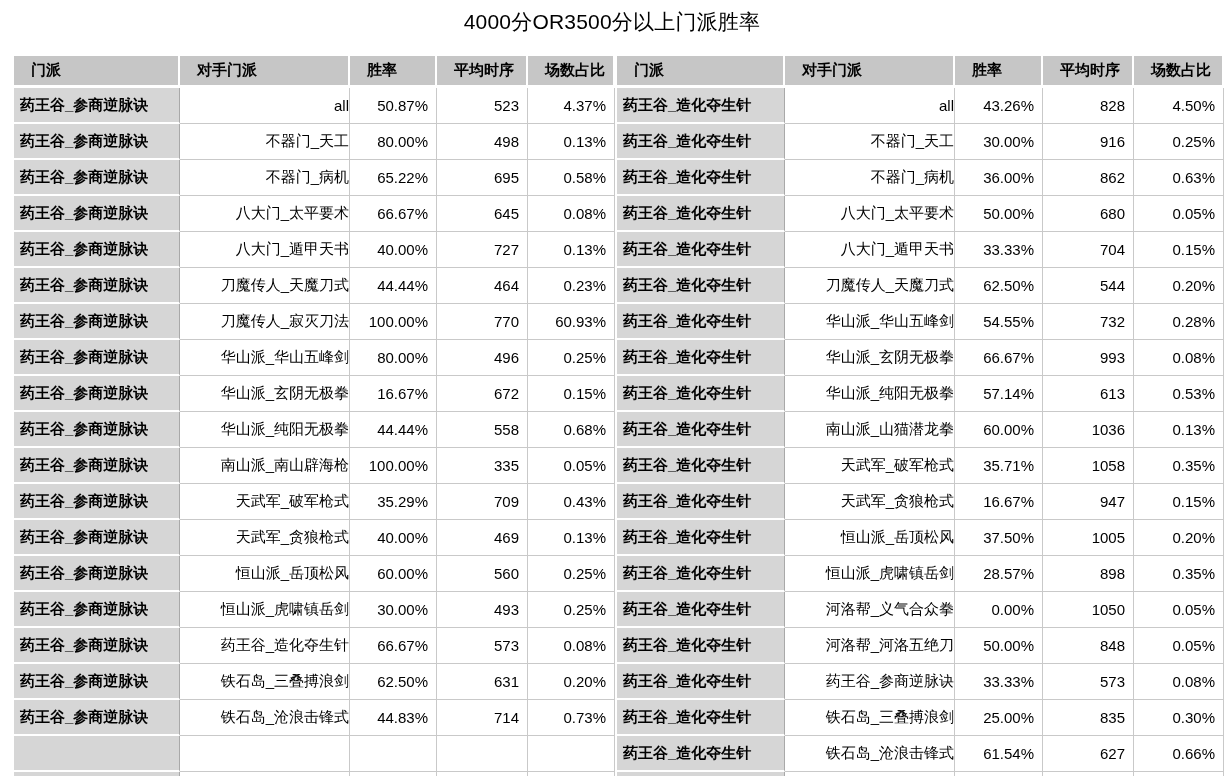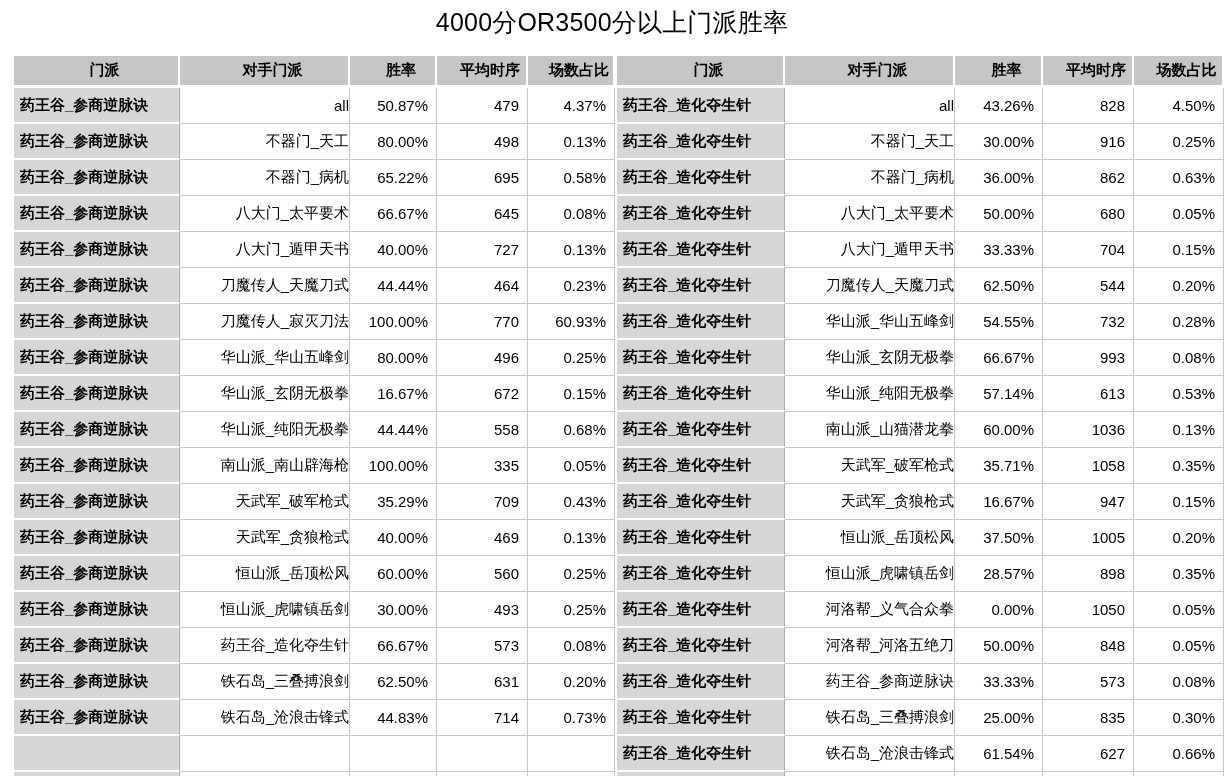--- a/index.html
+++ b/index.html
@@ -13,21 +13,21 @@
     width: 1224px;
     height: 776px;
     overflow: hidden;
     position: relative;
   }
   .title {
     padding-top: 10px;
     height: 24px;
     line-height: 24px;
     text-align: center;
-    font-size: 25px;
+    font-size: 21px;
     font-weight: 500;
     letter-spacing: 0.2px;
   }
   .tables {
     margin-top: 22px;
     margin-left: 14px;
     display: flex;
     gap: 2px;
     align-items: flex-start;
   }
@@ -42,21 +42,21 @@
     box-sizing: border-box;
     overflow: hidden;
     white-space: nowrap;
     vertical-align: middle;
     font-size: 15px;
   }
   th {
     height: 32px;
     background: #c6c6c6;
     font-weight: bold;
-    text-align: center;
+    text-align: left;
     padding: 0 0 0 17px;
     border-right: 2px solid #ffffff;
     border-bottom: 3px solid #ffffff;
   }
   td {
     height: 36px;
     background: #ffffff;
     border-right: 1px solid #c9c9c9;
     border-bottom: 1px solid #c9c9c9;
     padding: 0;
@@ -100,21 +100,21 @@
         <th>平均时序</th>
         <th>场数占比</th>
       </tr>
     </thead>
     <tbody>
 
         <tr>
           <td class="sect">药王谷_参商逆脉诀</td>
           <td class="opp">all</td>
           <td class="num">50.87%</td>
-          <td class="num">479</td>
+          <td class="num">523</td>
           <td class="num">4.37%</td>
         </tr>
 
         <tr>
           <td class="sect">药王谷_参商逆脉诀</td>
           <td class="opp">不器门_天工</td>
           <td class="num">80.00%</td>
           <td class="num">498</td>
           <td class="num">0.13%</td>
         </tr>

